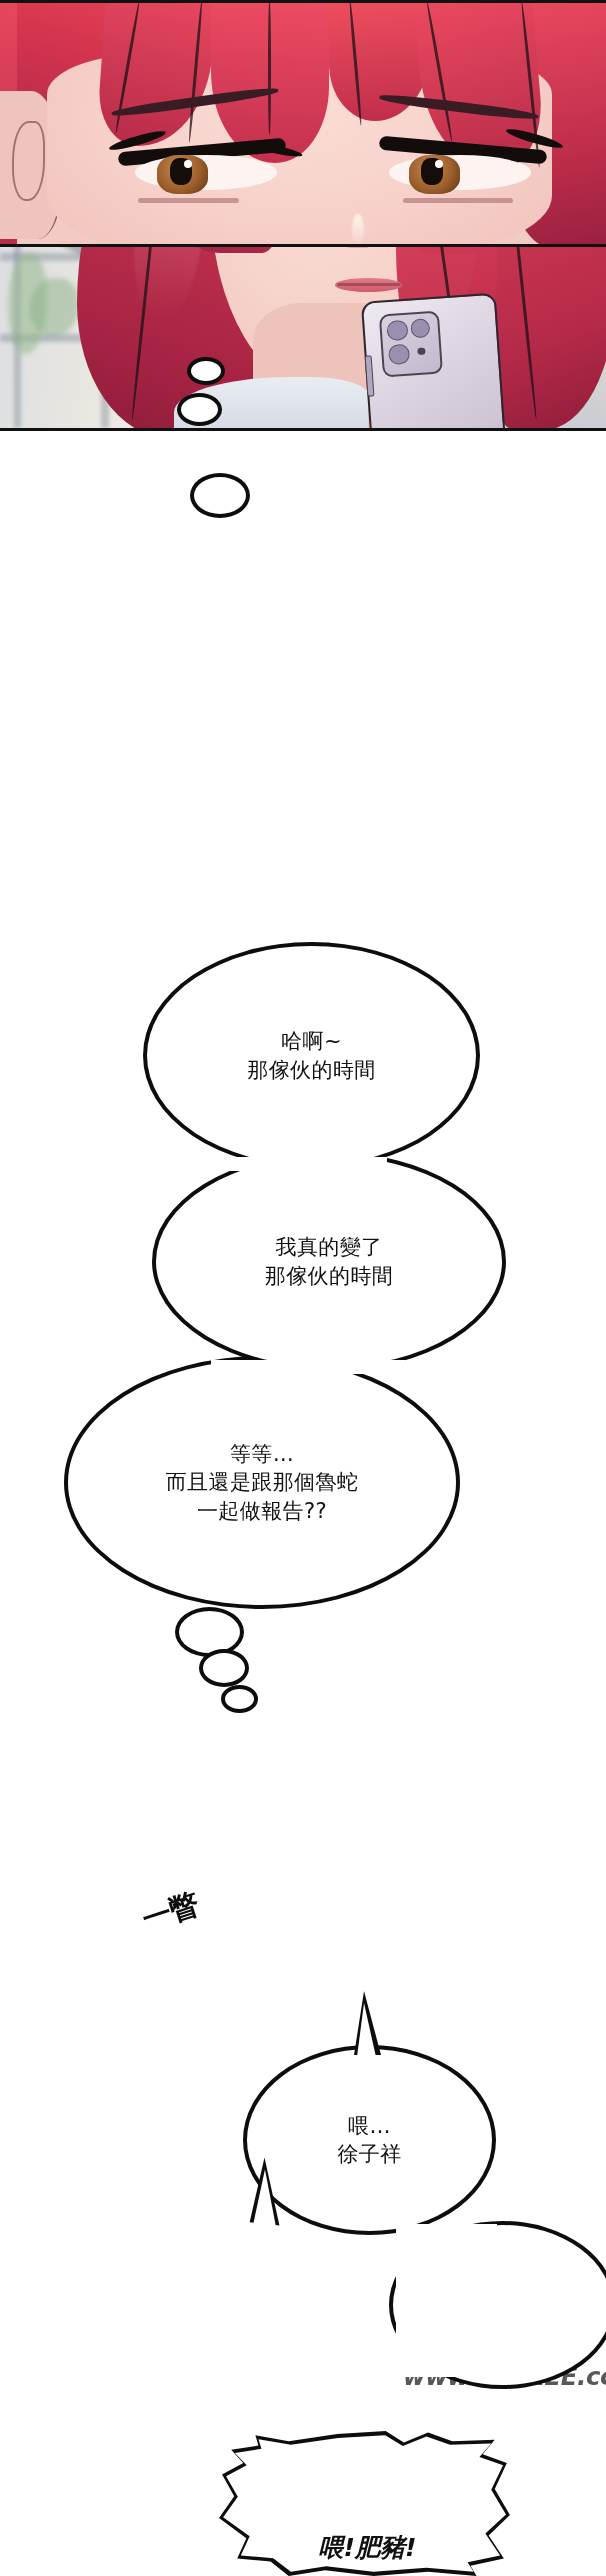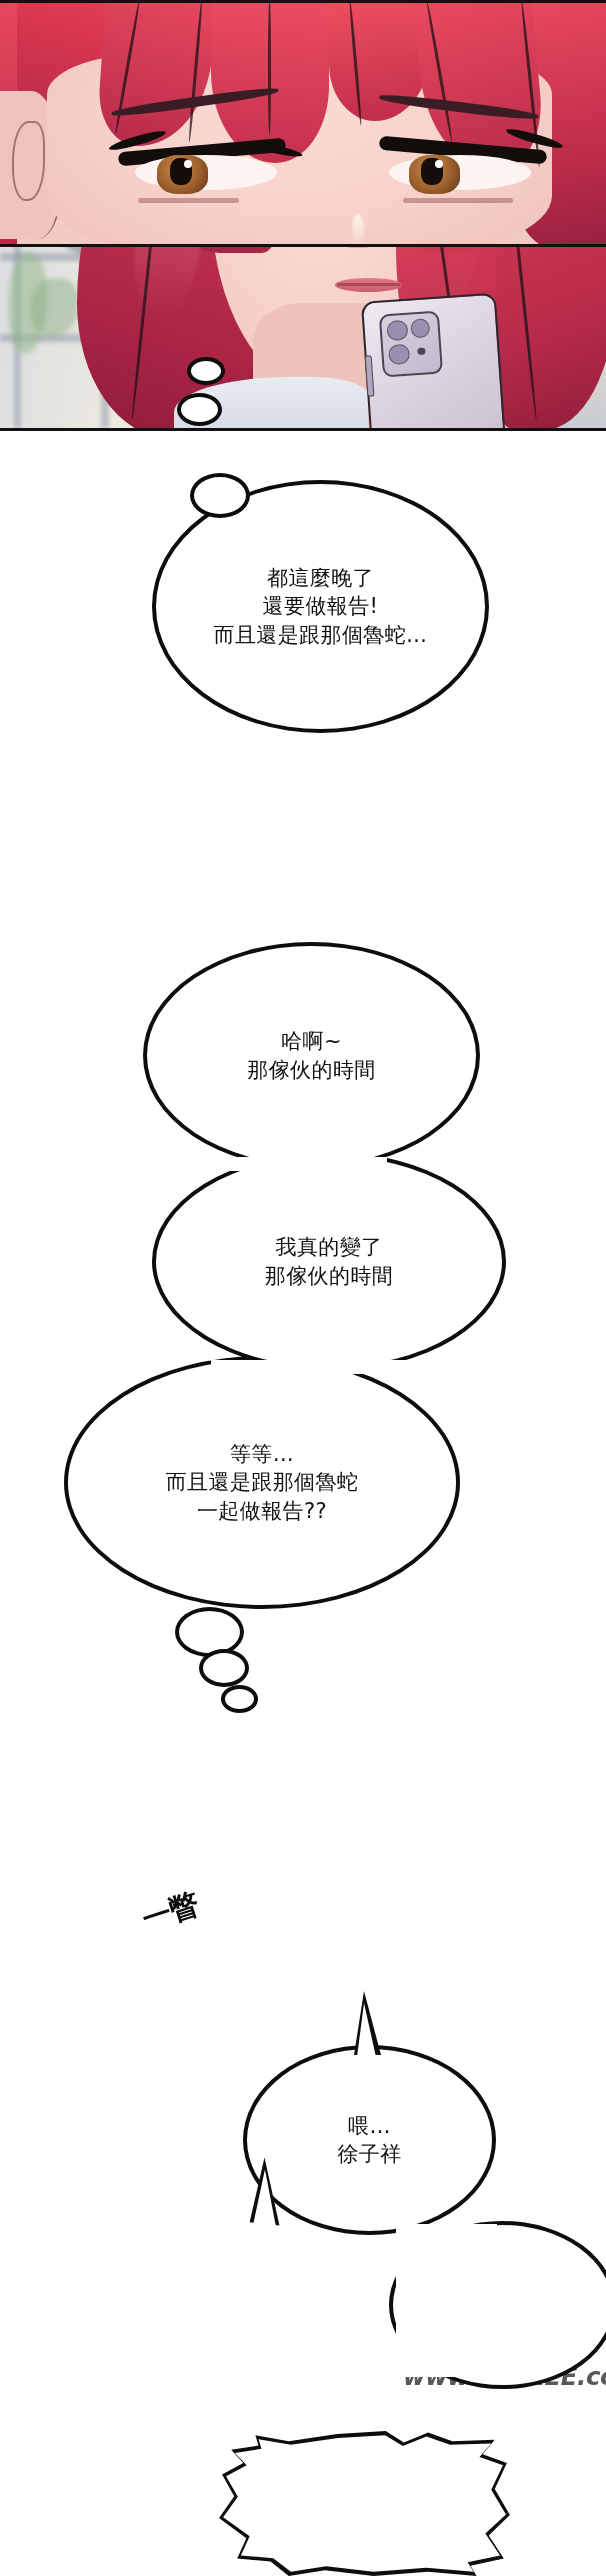--- a/index.html
+++ b/index.html
@@ -209,27 +209,20 @@
         <div class="cam" style="left:5px;top:29px;width:18.5px;height:18.5px;"></div>
         <div class="cam-mini" style="left:34px;top:34px;width:7.6px;height:7.6px;"></div>
       </div>
       <div class="side-btn" style="left:-2.5px;top:52px;width:5.9px;height:39px;"></div>
     </div>
 
     <div class="dot" style="left:177px;top:393px;width:37px;height:25px;"></div>
     <div class="dot" style="left:187px;top:357px;width:30px;height:20px;"></div>
   </div>
 
-  <div class="bub oval" id="bubble-1" style="left:152px;top:480px;width:337px;height:253px;">
-    <div class="txt" style="font-size:21px;">
-      <div>都這麼晚了</div>
-      <div>還要做報告!</div>
-      <div>而且還是跟那個魯蛇…</div>
-    </div>
-  </div>
   <div class="dot" style="left:190px;top:473px;width:52px;height:37px;z-index:3;"></div>
 
   <div class="bub oval" id="bubble-2" style="left:143px;top:942px;width:337px;height:227px;z-index:4;">
     <div class="txt" style="font-size:21px;">
       <div>哈啊~</div>
       <div>那傢伙的時間</div>
     </div>
   </div>
 
   <div class="bub oval" id="bubble-3" style="left:152px;top:1152px;width:354px;height:219px;z-index:3;">
@@ -354,16 +347,17 @@
 
   <div style="position:absolute;left:389px;top:2221px;width:219px;height:160px;
        border:4.2px solid #0d0d0d;border-radius:50%;background:#fff;z-index:1;"></div>
   <div style="position:absolute;left:396px;top:2224px;width:101px;height:153px;background:#fff;z-index:2;"></div>
 
   <div class="watermark" style="left:403px;top:2362px;font-size:24.4px;">www.99FREE.cc</div>
 
   <div class="shout" style="left:216px;top:2431px;width:303px;height:145px;">
     <div class="inner"></div>
     <div class="fill"></div>
+    <div class="txt" style="font-size:25px;">喂!肥豬!</div>
   </div>
 
 </div>
 
 
 </body></html>

